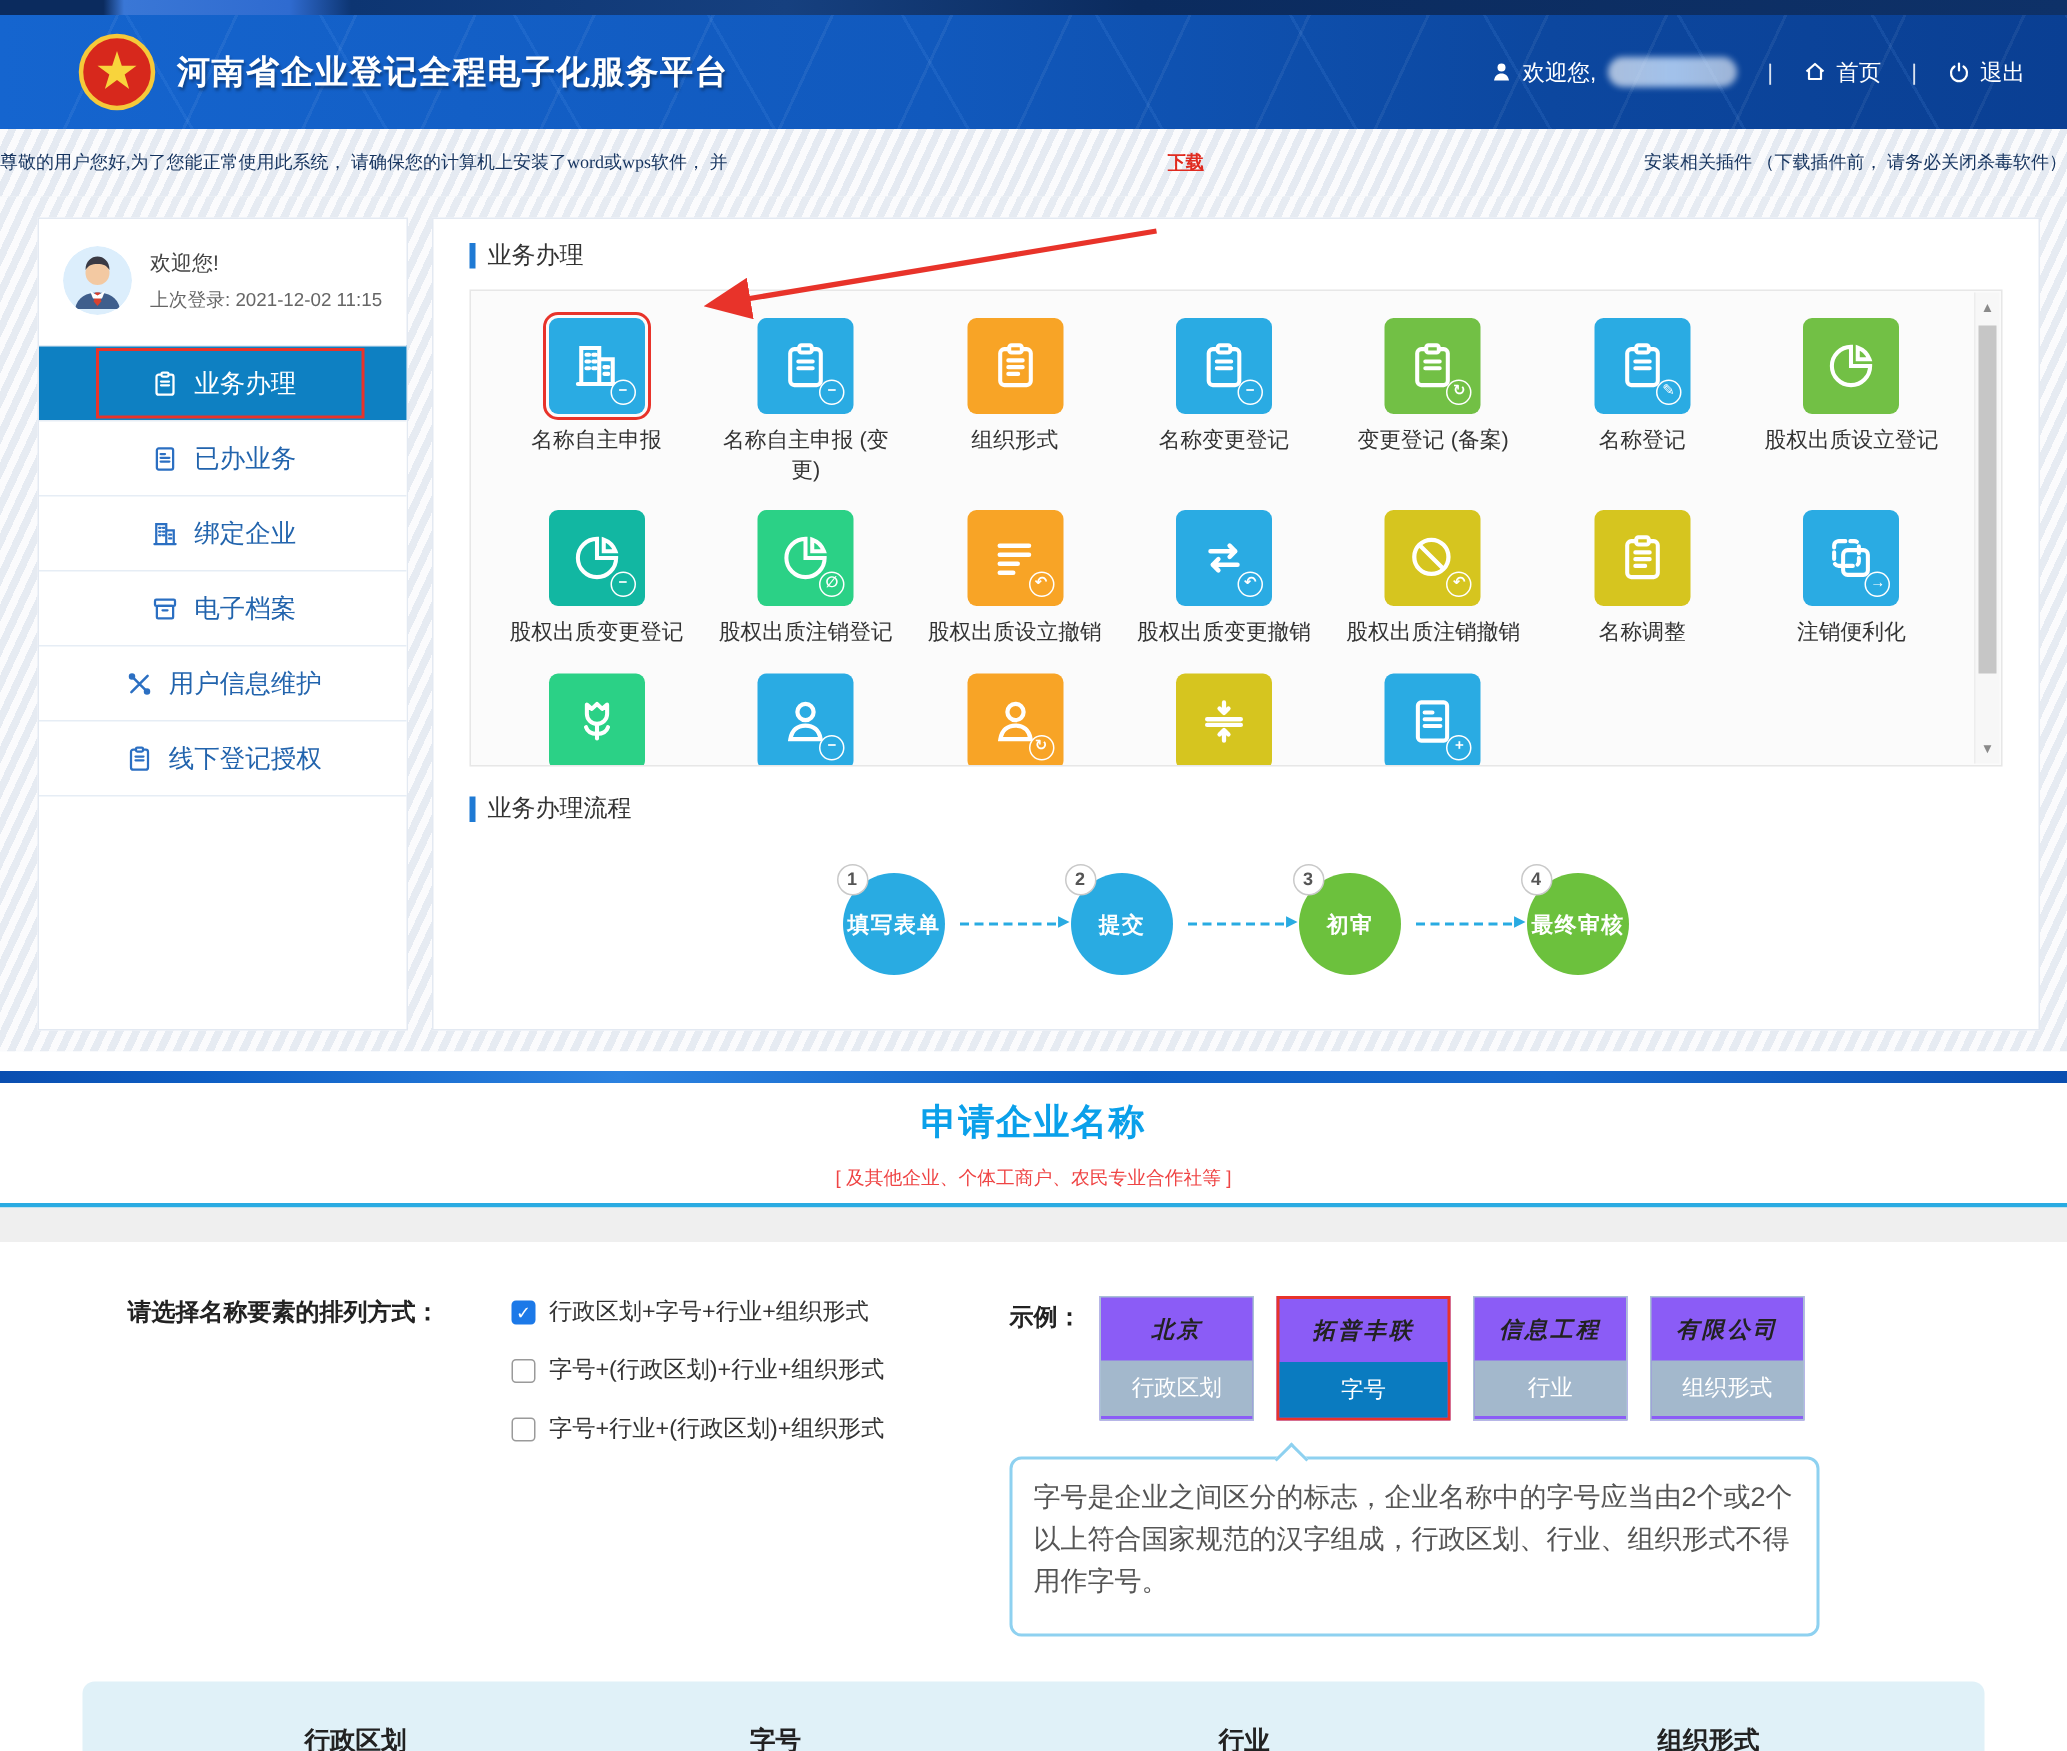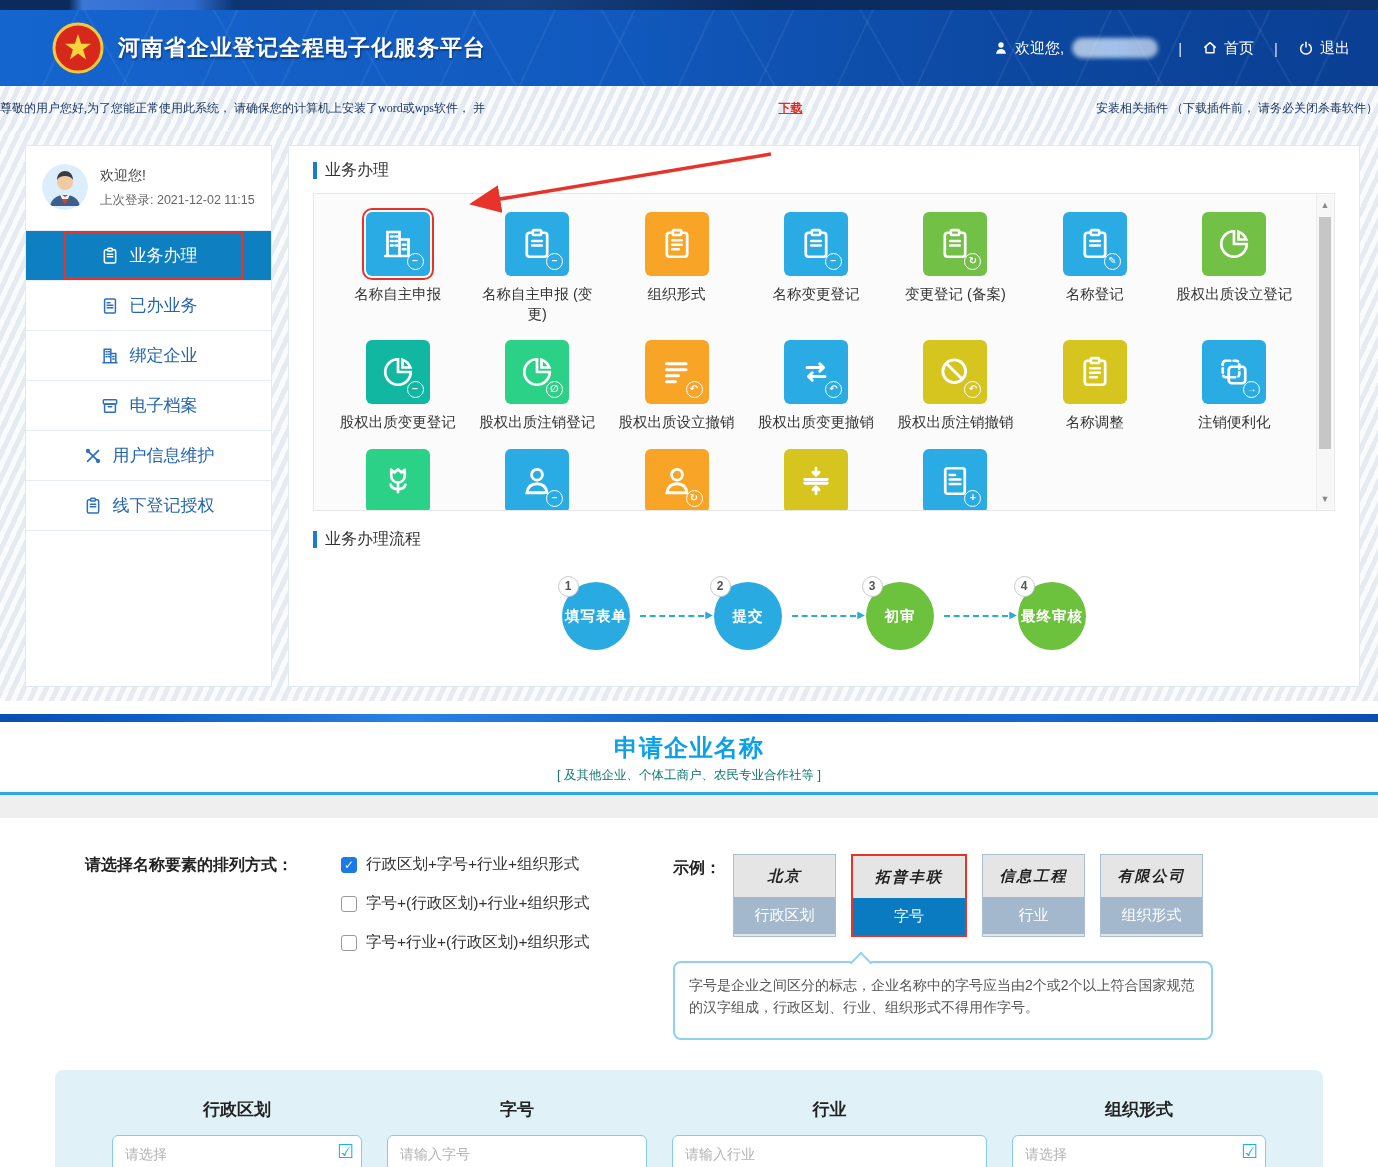--- a/index.html
+++ b/index.html
@@ -87,44 +87,44 @@
   .flow-conn { width:64px; height:2px; border-top:2px dashed #29abe2; position:relative; margin:0 10px; }
   .flow-conn::after { content:"▶"; position:absolute; right:-9px; top:-8px; color:#29abe2; font-size:10px; }
 
   
   .shot-gap { height:13px; background:#fff; }
   .bluebar { height:8px; background:linear-gradient(90deg,#0a4eb0 0%,#0d5ec4 10%,#2b82e0 30%,#0d5ec4 55%,#1668cc 75%,#0a4eb0 100%); }
 
   
   .apply-head { background:#fff; text-align:center; padding:10px 0 8px 0; }
   .apply-title { font-size:24px; font-weight:bold; color:#0aa0ea; letter-spacing:1px; }
-  .apply-sub { font-size:12.5px; color:#0f766e; margin-top:3px; }
+  .apply-sub { font-size:12.5px; color:#ef4444; margin-top:13px; }
   .cyan-rule { height:3px; background:#29abe2; }
   .gray-band { height:23px; background:#efefef; }
 
   .arrange { display:flex; padding:36px 40px 0 85px; }
   .arrange-label { width:256px; font-size:16px; font-weight:bold; color:#222; padding-top:1px; }
   .opt-col { width:330px; display:flex; flex-direction:column; gap:18px; }
   .opt { display:flex; align-items:center; gap:9px; font-size:15.5px; color:#333; }
   .cb { width:16px; height:16px; border:1px solid #9a9a9a; border-radius:3px; background:#fff; flex:0 0 auto; cursor:pointer; }
   .cb.checked { background:#1c79e8; border-color:#1c79e8; position:relative; }
   .cb.checked::after { content:"✓"; position:absolute; inset:0; color:#fff; font-size:12px; line-height:15px; text-align:center; font-weight:bold; }
 
   .example-col { margin-left:2px; }
   .example-row { display:flex; align-items:flex-start; }
   .example-label { font-size:16px; font-weight:bold; color:#222; margin-right:12px; padding-top:4px; }
   .cards { display:flex; gap:15px; }
-  .ex-card { width:103px; border:1px solid #a9c0d4; background:#e5e5e5; cursor:default; }
+  .ex-card { width:103px; border:1px solid #a9c0d4; background:#8b5cf6; cursor:default; }
   .ex-card.hl { border:2px solid #e8332a; width:116px; }
   .ex-val { height:42px; display:flex; align-items:center; justify-content:center; font-family:"DejaVu Serif","Liberation Serif",serif;
     font-style:italic; font-weight:bold; font-size:15px; color:#222; letter-spacing:2px; }
   .ex-tag { height:37px; display:flex; align-items:center; justify-content:center; background:#a3b8cc; color:#fff; font-size:15px; }
   .ex-card.hl .ex-tag { background:#0a7bc0; }
   .tip-box { position:relative; margin-top:24px; width:540px; border:2px solid #8ed1f0; border-radius:8px; background:#fff;
-    padding:12px 14px 20px 14px; font-size:14px; color:#555; line-height:1.55; }
+    padding:12px 14px 20px 14px; font-size:18px; color:#555; line-height:1.55; }
   .tip-box::before { content:""; position:absolute; top:-8px; left:178px; width:14px; height:14px; background:#fff;
     border-left:2px solid #8ed1f0; border-top:2px solid #8ed1f0; transform:rotate(45deg); }
 
   .name-panel { margin:30px 55px 0 55px; background:#e0f1f8; border-radius:8px; padding:28px 20px 30px 20px;
     display:flex; gap:25px; justify-content:center; }
   .np-col { display:flex; flex-direction:column; align-items:center; }
   .np-head { font-size:17px; font-weight:bold; color:#222; margin-bottom:14px; }
   .np-inputwrap { position:relative; }
   .np-input { height:37px; border:1.5px solid #86cbe9; border-radius:6px; background:#fff; font-size:14px; color:#333;
     padding:0 12px; outline:none; font-family:inherit; }

